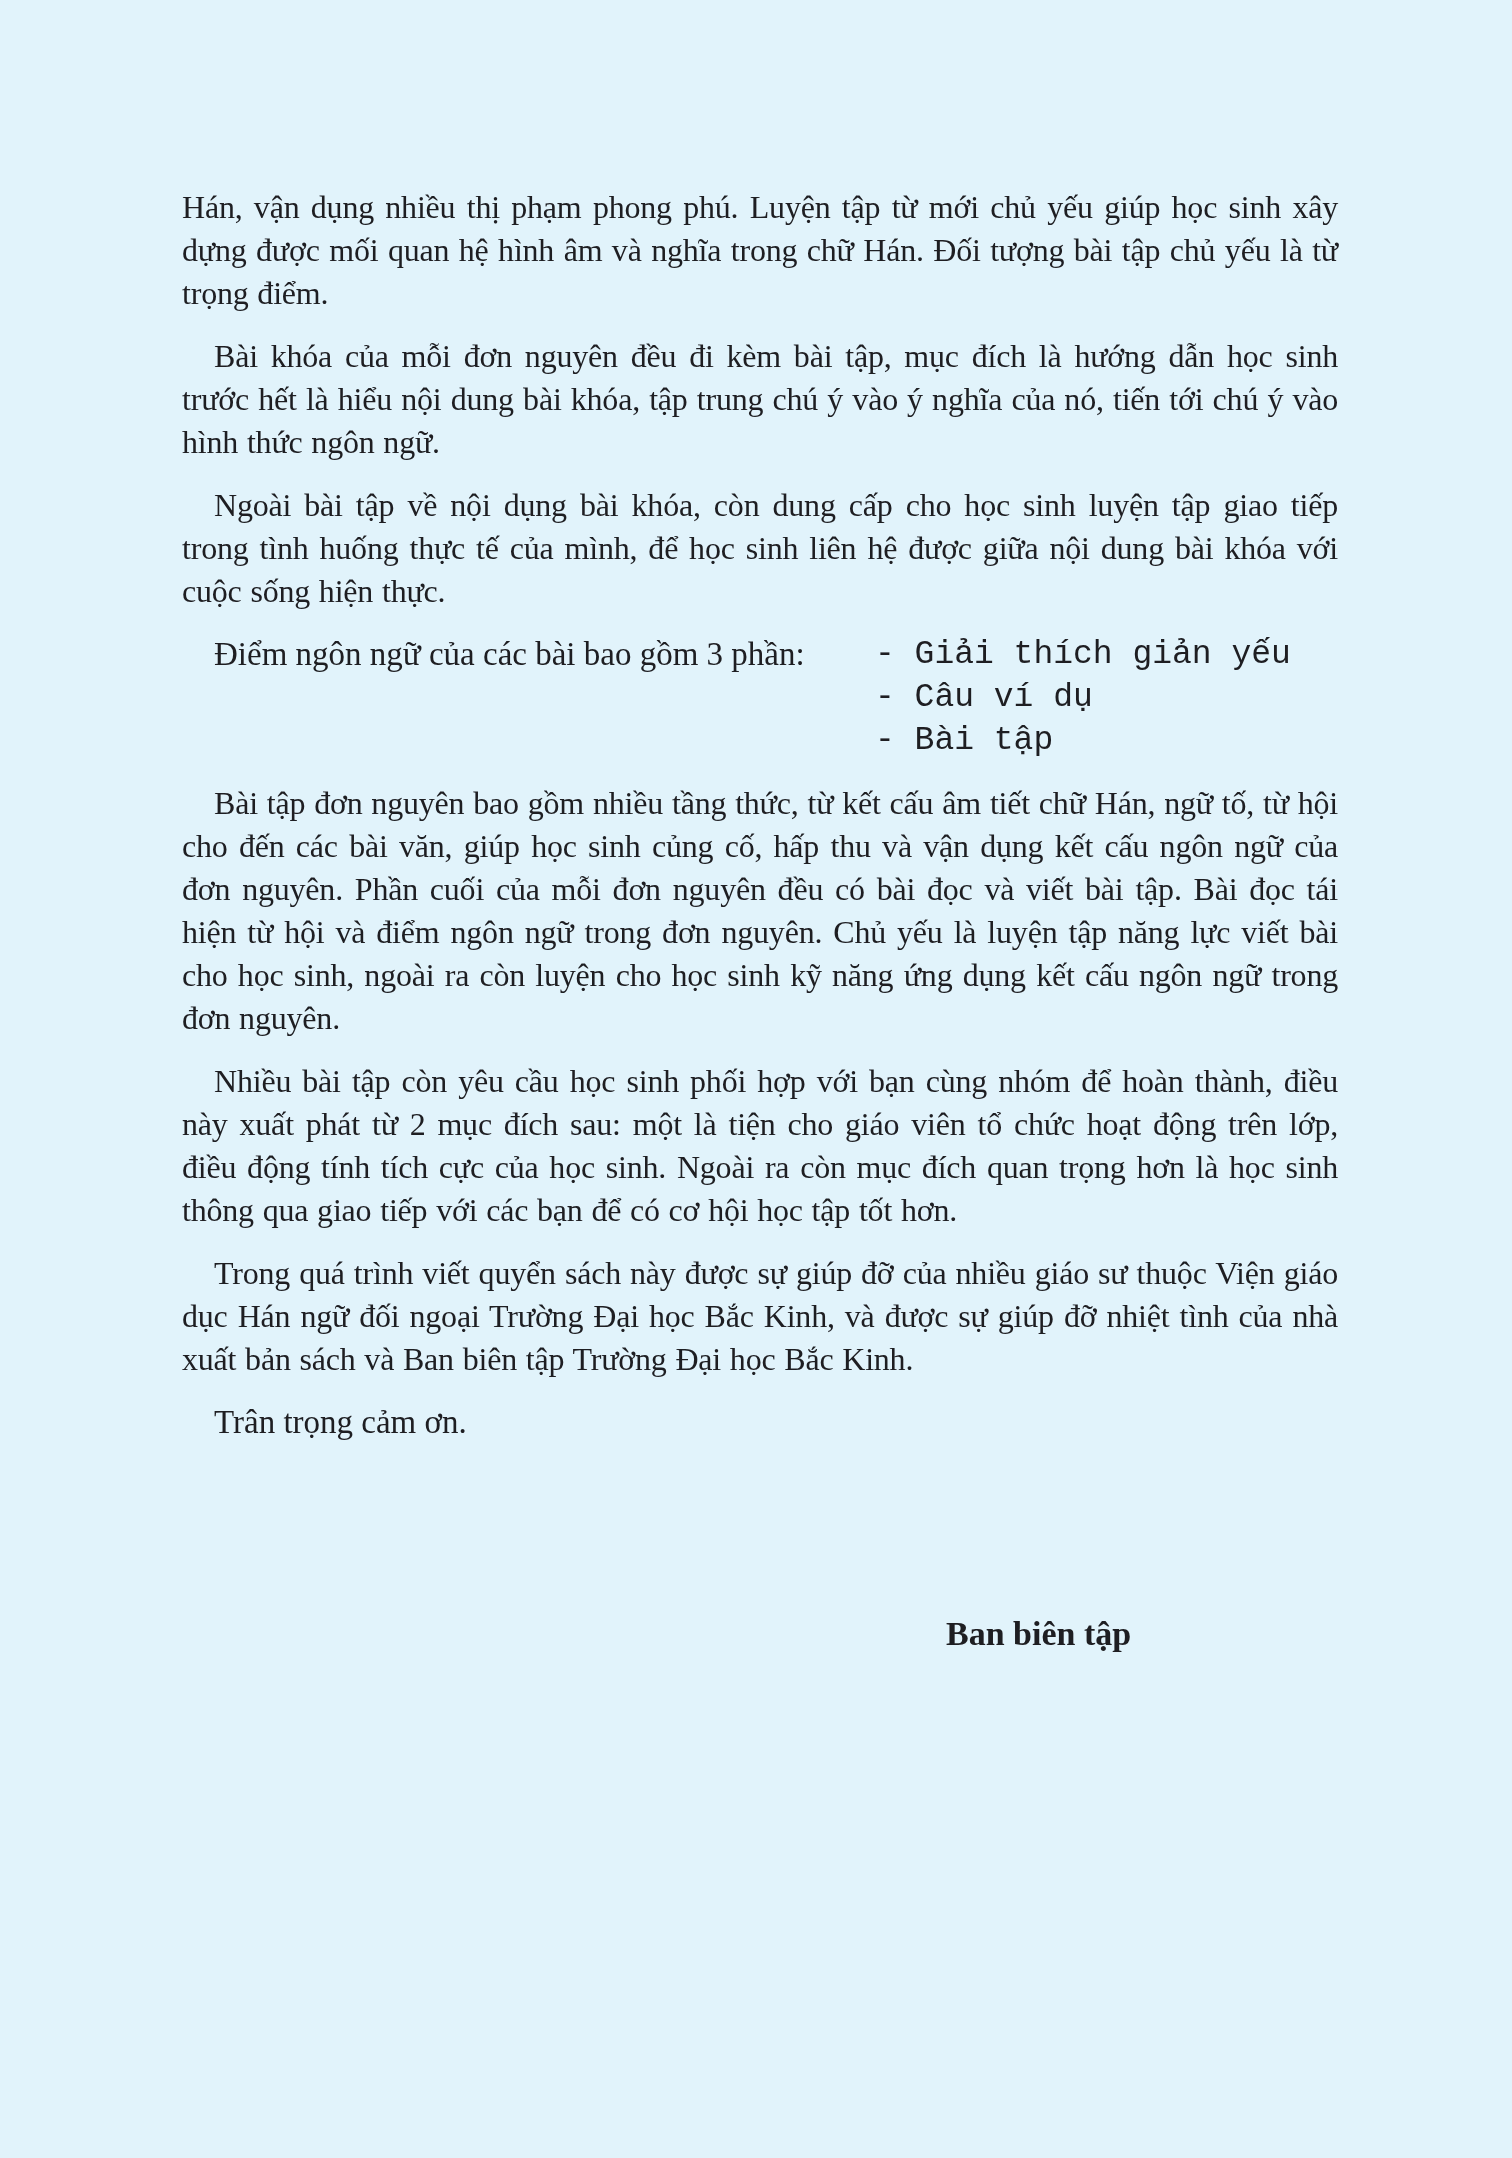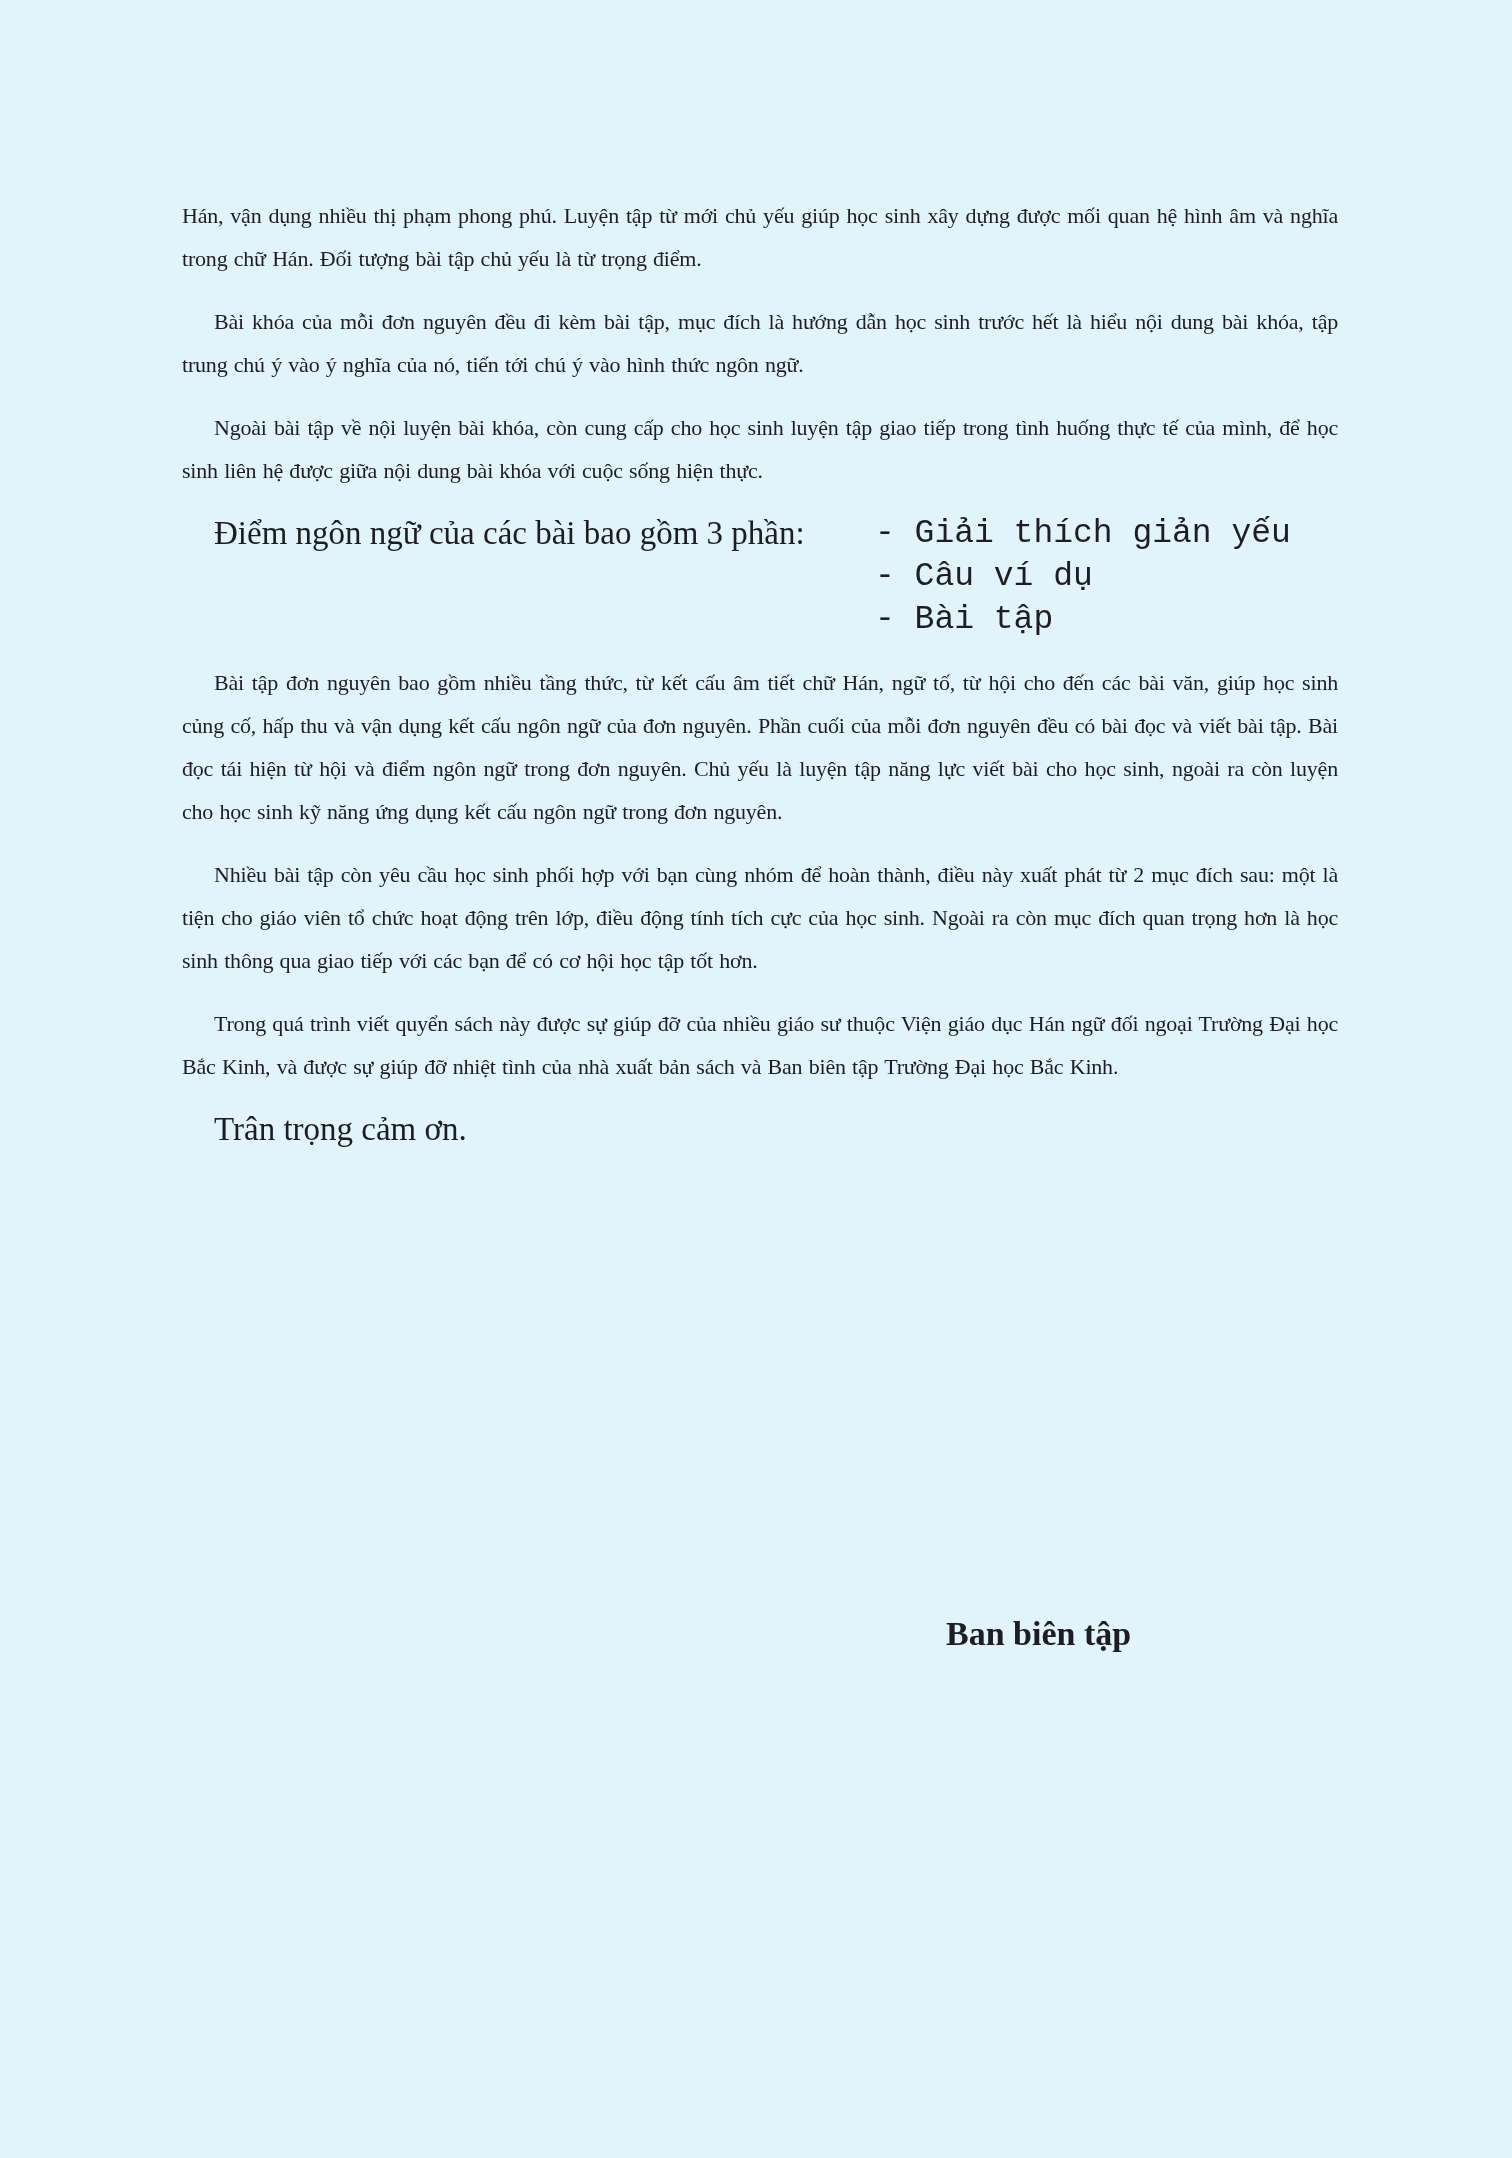--- a/index.html
+++ b/index.html
@@ -15,22 +15,22 @@
       color: #1e1e22;
       font-family: "Liberation Serif", "DejaVu Serif", serif;
     }
     .page {
       position: absolute;
       left: 182px;
       top: 186px;
       width: 1156px;
     }
     p.para {
-      margin: 8px 0 20px 0;
-      font-size: 22px;
+      margin: 0 0 20px 0;
+      font-size: 32px;
       line-height: 43px;
       text-align: justify;
       text-indent: 32px;
       letter-spacing: -0.2px;
       word-spacing: 1px;
     }
     p.para.first {
       text-indent: 0;
     }
     .parts {
@@ -71,21 +71,21 @@
       line-height: 43px;
       white-space: nowrap;
     }
   </style>
 </head>
 <body>
 
 <div class="page">
   <p class="para first">Hán, vận dụng nhiều thị phạm phong phú. Luyện tập từ mới chủ yếu giúp học sinh xây dựng được mối quan hệ hình âm và nghĩa trong chữ Hán. Đối tượng bài tập chủ yếu là từ trọng điểm.</p>
   <p class="para">Bài khóa của mỗi đơn nguyên đều đi kèm bài tập, mục đích là hướng dẫn học sinh trước hết là hiểu nội dung bài khóa, tập trung chú ý vào ý nghĩa của nó, tiến tới chú ý vào hình thức ngôn ngữ.</p>
-  <p class="para">Ngoài bài tập về nội luyện bài khóa, còn cung cấp cho học sinh luyện tập giao tiếp trong tình huống thực tế của mình, để học sinh liên hệ được giữa nội dung bài khóa với cuộc sống hiện thực.</p>
+  <p class="para">Ngoài bài tập về nội dụng bài khóa, còn dung cấp cho học sinh luyện tập giao tiếp trong tình huống thực tế của mình, để học sinh liên hệ được giữa nội dung bài khóa với cuộc sống hiện thực.</p>
 
   <div class="parts">
     <div class="parts-label">Điểm ngôn ngữ của các bài bao gồm 3 phần:</div>
     <ul class="parts-list">
       <li>- Giải thích giản yếu</li>
       <li>- Câu ví dụ</li>
       <li>- Bài tập</li>
     </ul>
   </div>
 

